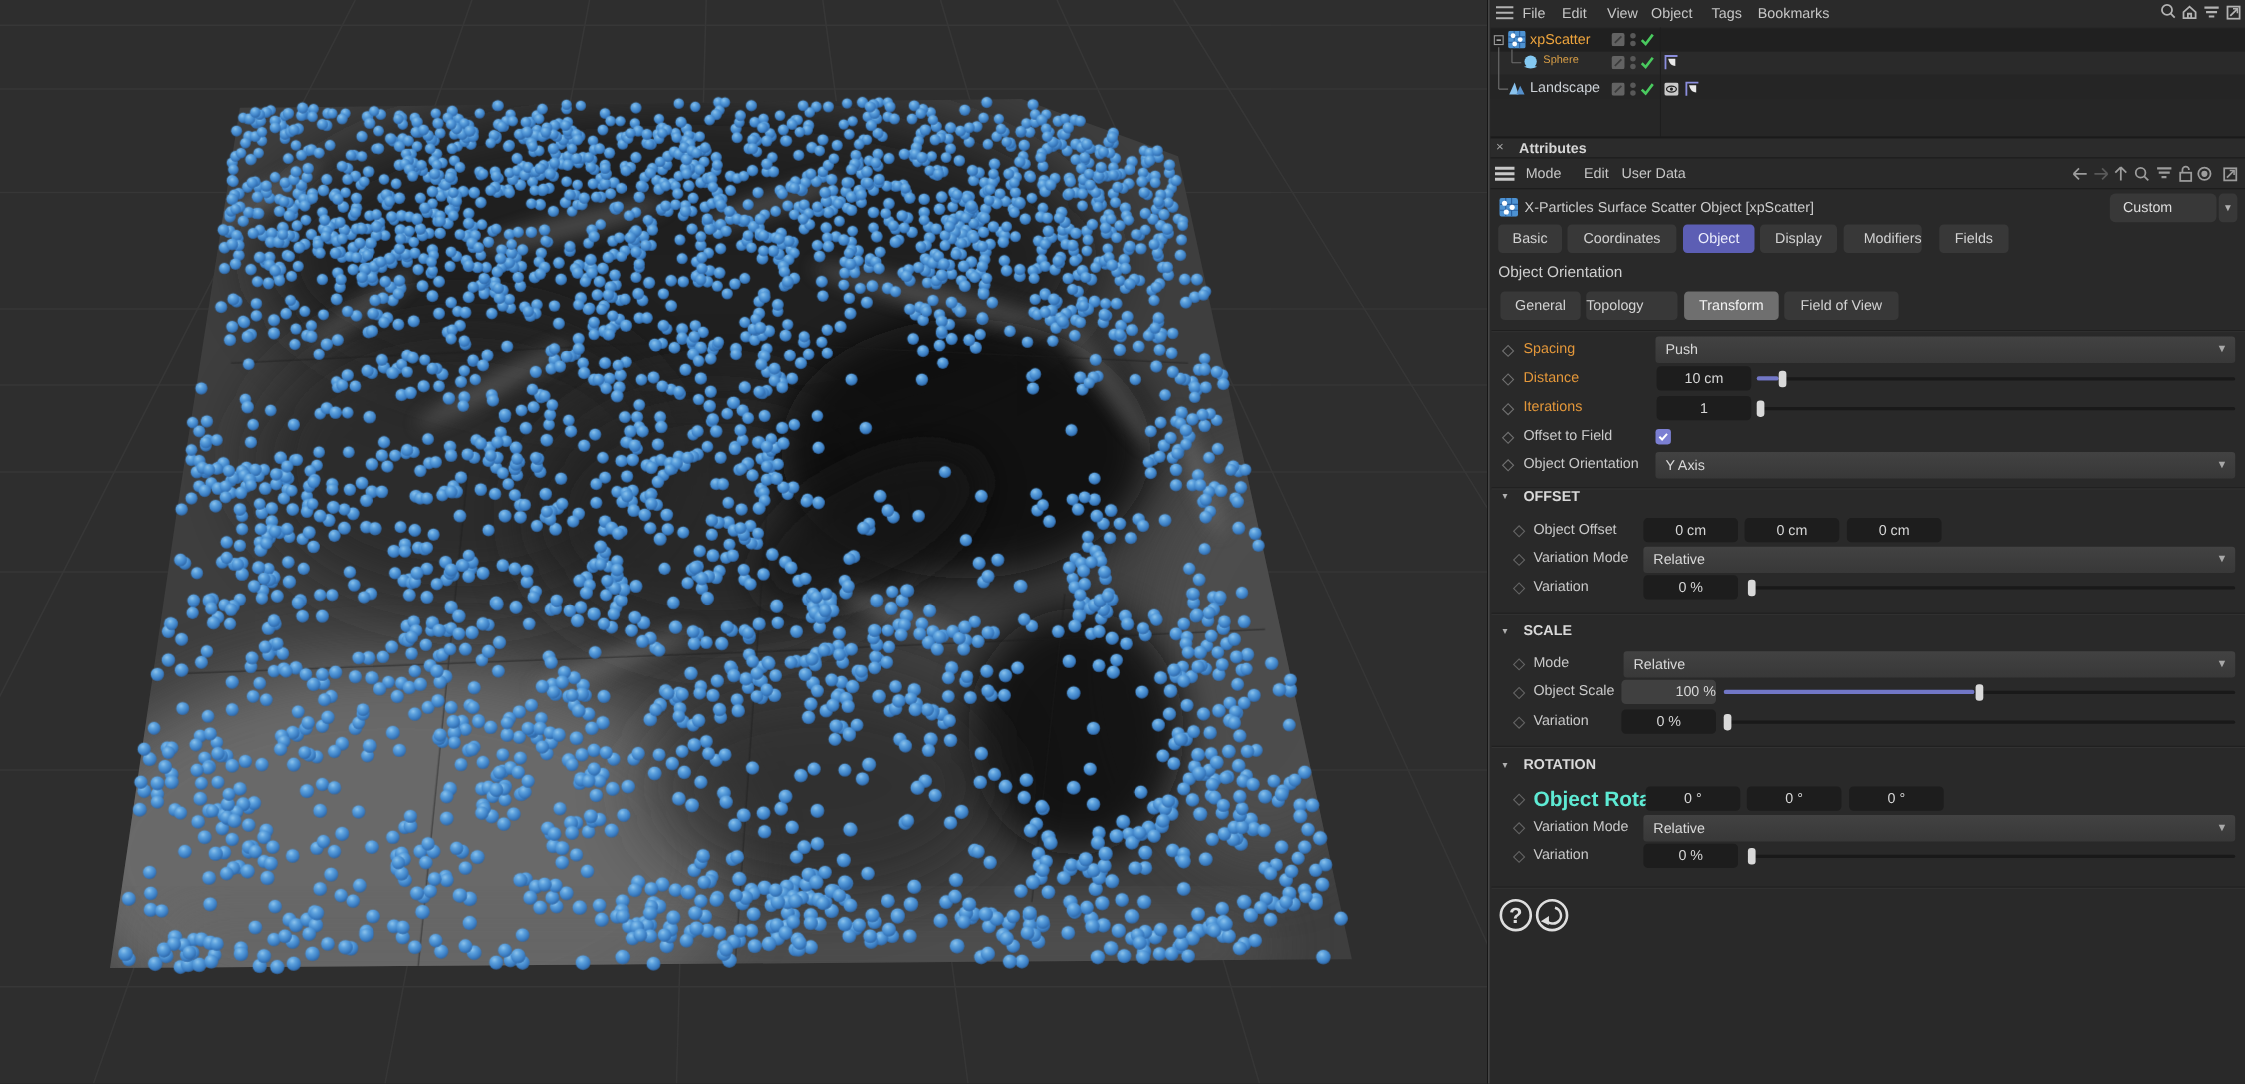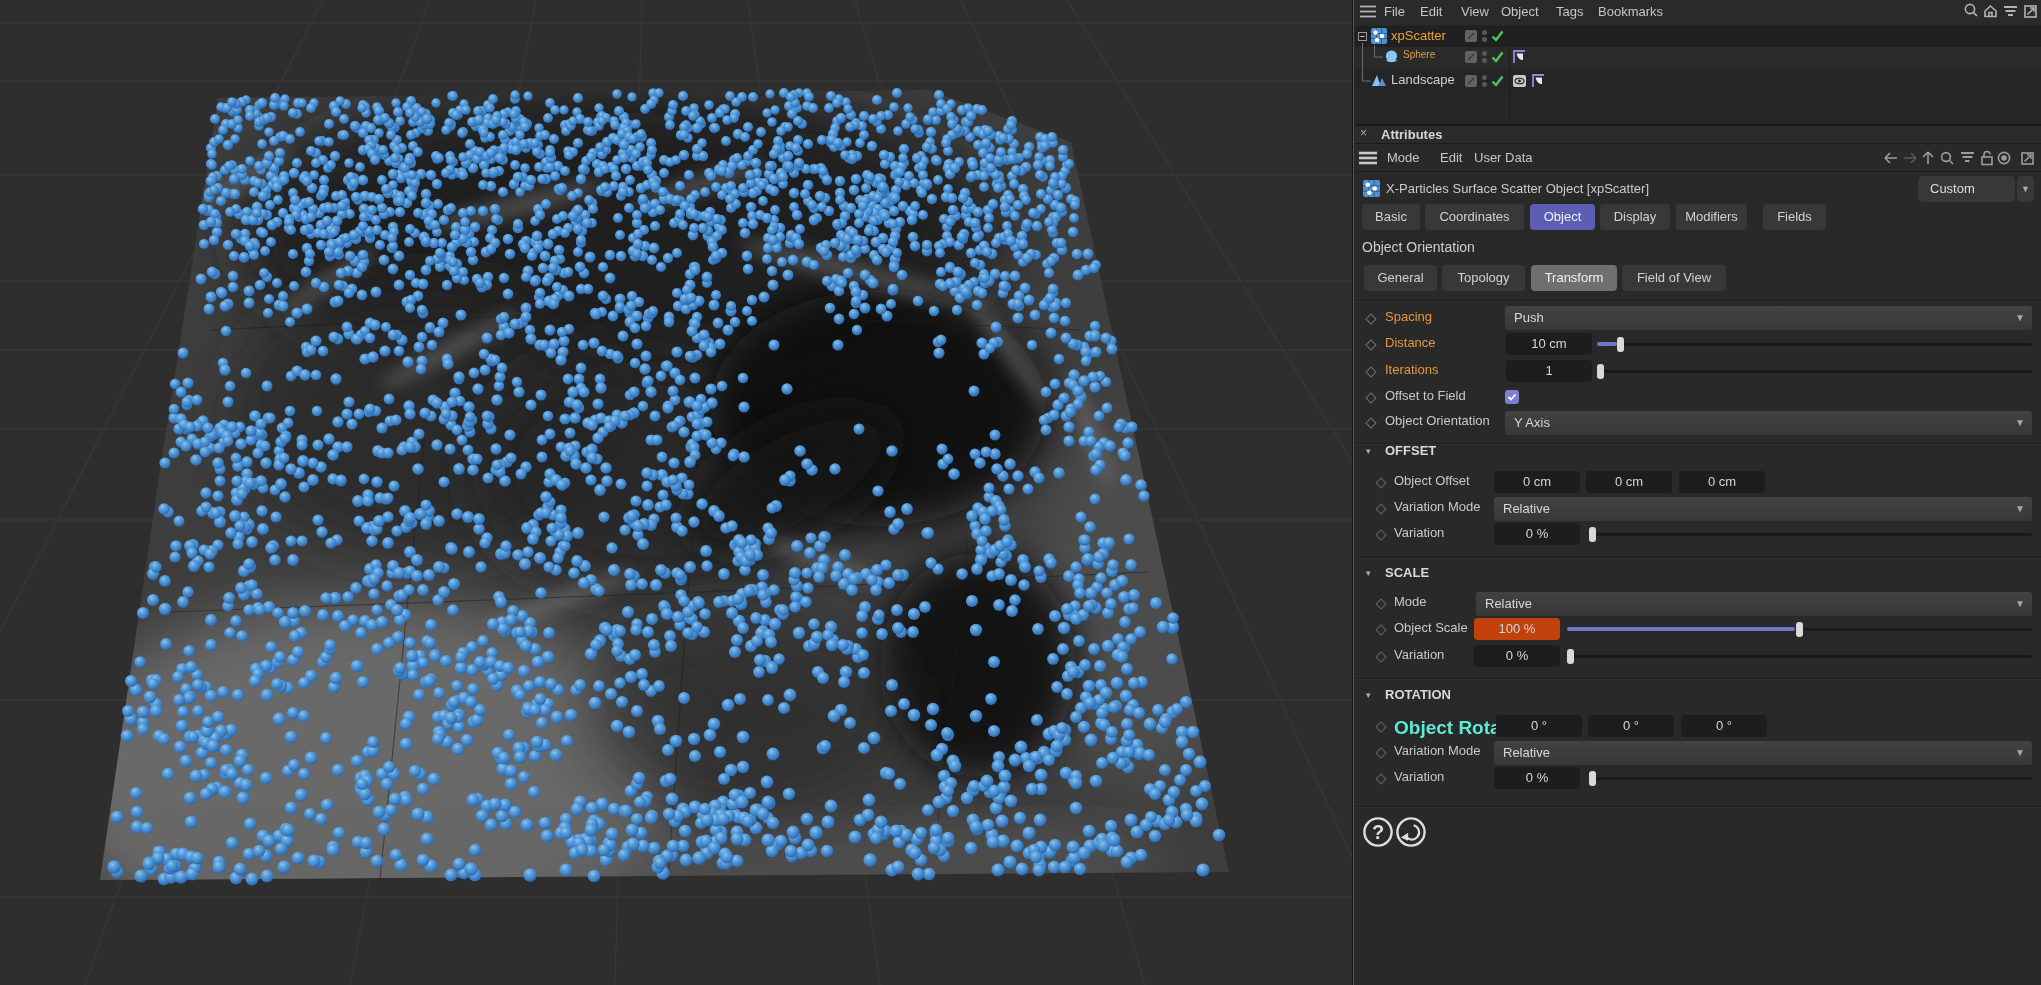--- a/index.html
+++ b/index.html
@@ -3754,25 +3754,25 @@
     <circle cx="6" cy="12" r="2.2" fill="#fff"></circle>
 </svg>
 <div style="position:absolute;left:1386px;top:181px;font-size:13px;color:#cbcbcb">X-Particles Surface Scatter Object [xpScatter]</div>
 <div style="position:absolute;left:1918px;top:176px;width:97px;height:26px;background:#383838;border-radius:5px;color:#dedede;font-size:13px;line-height:26px;padding-left:12px;box-sizing:border-box">Custom</div>
 <div style="position:absolute;left:2017px;top:176px;width:17px;height:26px;background:#383838;border-radius:4px"></div>
 <div style="position:absolute;left:2021px;top:184px;color:#b0b0b0;font-size:9px">▼</div>
 <div style="position:absolute;left:1362px;top:204px;width:58px;height:26px;background:#383838;border-radius:4px;color:#d2d2d2;font-size:13px;text-align:center;line-height:26px">Basic</div>
 <div style="position:absolute;left:1425px;top:204px;width:99px;height:26px;background:#383838;border-radius:4px;color:#d2d2d2;font-size:13px;text-align:center;line-height:26px">Coordinates</div>
 <div style="position:absolute;left:1530px;top:204px;width:65px;height:26px;background:#5c5eb4;border-radius:4px;color:#eceefc;font-size:13px;text-align:center;line-height:26px">Object</div>
 <div style="position:absolute;left:1600px;top:204px;width:70px;height:26px;background:#383838;border-radius:4px;color:#d2d2d2;font-size:13px;text-align:center;line-height:26px">Display</div>
-<div style="position:absolute;left:1676px;top:204px;width:71px;height:26px;background:#383838;border-radius:4px;color:#d2d2d2;font-size:13px;text-align:center;line-height:26px">Modifiers</div>
+<div style="position:absolute;left:1676px;top:204px;width:71px;height:26px;background:#383838;border-radius:4px;color:#d2d2d2;font-size:13px;text-align:right;line-height:26px">Modifiers</div>
 <div style="position:absolute;left:1763px;top:204px;width:63px;height:26px;background:#383838;border-radius:4px;color:#d2d2d2;font-size:13px;text-align:center;line-height:26px">Fields</div>
 <div style="position:absolute;left:1362px;top:239px;font-size:14px;font-weight:normal;color:#cfcfcf;letter-spacing:0px;white-space:nowrap">Object Orientation</div>
 <div style="position:absolute;left:1364px;top:265px;width:73px;height:26px;background:#383838;border-radius:4px;color:#d2d2d2;font-size:13px;text-align:center;line-height:26px">General</div>
-<div style="position:absolute;left:1442px;top:265px;width:83px;height:26px;background:#383838;border-radius:4px;color:#d2d2d2;font-size:13px;text-align:center;line-height:26px">Topology</div>
+<div style="position:absolute;left:1442px;top:265px;width:83px;height:26px;background:#383838;border-radius:4px;color:#d2d2d2;font-size:13px;line-height:26px">Topology</div>
 <div style="position:absolute;left:1531px;top:265px;width:86px;height:26px;background:#6f6f6f;border-radius:4px;color:#f2f2f2;font-size:13px;text-align:center;line-height:26px">Transform</div>
 <div style="position:absolute;left:1622px;top:265px;width:104px;height:26px;background:#383838;border-radius:4px;color:#d2d2d2;font-size:13px;text-align:center;line-height:26px">Field of View</div>
 <div style="position:absolute;left:1356px;top:300px;width:685px;height:1px;background:#1f1f1f"></div>
 <div style="position:absolute;left:1356px;top:301px;width:685px;height:1px;background:#383838;opacity:.6"></div>
 <div style="position:absolute;left:1367px;top:315px;width:6px;height:6px;border:1px solid #707070;transform:rotate(45deg)"></div>
 <div style="position:absolute;left:1385px;top:309px;font-size:13px;font-weight:normal;color:#e3973a;letter-spacing:0px;white-space:nowrap">Spacing</div>
 <div style="position:absolute;left:1505px;top:306px;width:527px;height:24px;background:linear-gradient(#424242,#383838);border-radius:3px;color:#d8d8d8;font-size:13px;line-height:24px;padding-left:9px;box-sizing:border-box">Push<span style="position:absolute;right:7px;top:0;color:#a8a8a8;font-size:10px">▼</span></div>
 <div style="position:absolute;left:1367px;top:341px;width:6px;height:6px;border:1px solid #707070;transform:rotate(45deg)"></div>
 <div style="position:absolute;left:1385px;top:335px;font-size:13px;font-weight:normal;color:#e3973a;letter-spacing:0px;white-space:nowrap">Distance</div>
 <div style="position:absolute;left:1506px;top:333px;width:86px;height:22px;background:#1d1d1d;border-radius:4px;color:#d6d6d6;font-size:13px;text-align:center;line-height:22px">10 cm</div>
@@ -3812,21 +3812,21 @@
 <div style="position:absolute;left:1589px;top:527px;width:7px;height:15px;background:#d9d9d9;border-radius:3px"></div>
 <div style="position:absolute;left:1356px;top:557px;width:685px;height:1px;background:#1f1f1f"></div>
 <div style="position:absolute;left:1356px;top:558px;width:685px;height:1px;background:#383838;opacity:.6"></div>
 <div style="position:absolute;left:1366px;top:568px;color:#b0b0b0;font-size:9px">▾</div>
 <div style="position:absolute;left:1385px;top:565px;font-size:13px;font-weight:bold;color:#d9d9d9;letter-spacing:0px;white-space:nowrap">SCALE</div>
 <div style="position:absolute;left:1377px;top:600px;width:6px;height:6px;border:1px solid #646464;transform:rotate(45deg)"></div>
 <div style="position:absolute;left:1394px;top:594px;font-size:13px;font-weight:normal;color:#c9c9c9;letter-spacing:0px;white-space:nowrap">Mode</div>
 <div style="position:absolute;left:1476px;top:592px;width:556px;height:24px;background:linear-gradient(#424242,#383838);border-radius:3px;color:#d8d8d8;font-size:13px;line-height:24px;padding-left:9px;box-sizing:border-box">Relative<span style="position:absolute;right:7px;top:0;color:#a8a8a8;font-size:10px">▼</span></div>
 <div style="position:absolute;left:1377px;top:626px;width:6px;height:6px;border:1px solid #646464;transform:rotate(45deg)"></div>
 <div style="position:absolute;left:1394px;top:620px;font-size:13px;font-weight:normal;color:#c9c9c9;letter-spacing:0px;white-space:nowrap">Object Scale</div>
-<div style="position:absolute;left:1474px;top:618px;width:86px;height:22px;background:#c2410c;border-radius:4px;color:#d6d6d6;font-size:13px;text-align:center;line-height:22px">100 %</div>
+<div style="position:absolute;left:1474px;top:618px;width:86px;height:22px;background:#404040;border-radius:4px;color:#d6d6d6;font-size:13px;text-align:right;line-height:22px">100 %</div>
 <div style="position:absolute;left:1567px;top:628px;width:465px;height:3px;background:#191919;border-radius:2px"></div>
 <div style="position:absolute;left:1567px;top:627px;width:228px;height:4px;background:#7277c6;border-radius:2px"></div>
 <div style="position:absolute;left:1796px;top:622px;width:7px;height:15px;background:#d9d9d9;border-radius:3px"></div>
 <div style="position:absolute;left:1377px;top:653px;width:6px;height:6px;border:1px solid #646464;transform:rotate(45deg)"></div>
 <div style="position:absolute;left:1394px;top:647px;font-size:13px;font-weight:normal;color:#c9c9c9;letter-spacing:0px;white-space:nowrap">Variation</div>
 <div style="position:absolute;left:1474px;top:645px;width:86px;height:22px;background:#1d1d1d;border-radius:4px;color:#d6d6d6;font-size:13px;text-align:center;line-height:22px">0 %</div>
 <div style="position:absolute;left:1567px;top:655px;width:465px;height:3px;background:#191919;border-radius:2px"></div>
 <div style="position:absolute;left:1567px;top:649px;width:7px;height:15px;background:#d9d9d9;border-radius:3px"></div>
 <div style="position:absolute;left:1356px;top:678px;width:685px;height:1px;background:#1f1f1f"></div>
 <div style="position:absolute;left:1356px;top:679px;width:685px;height:1px;background:#383838;opacity:.6"></div>

